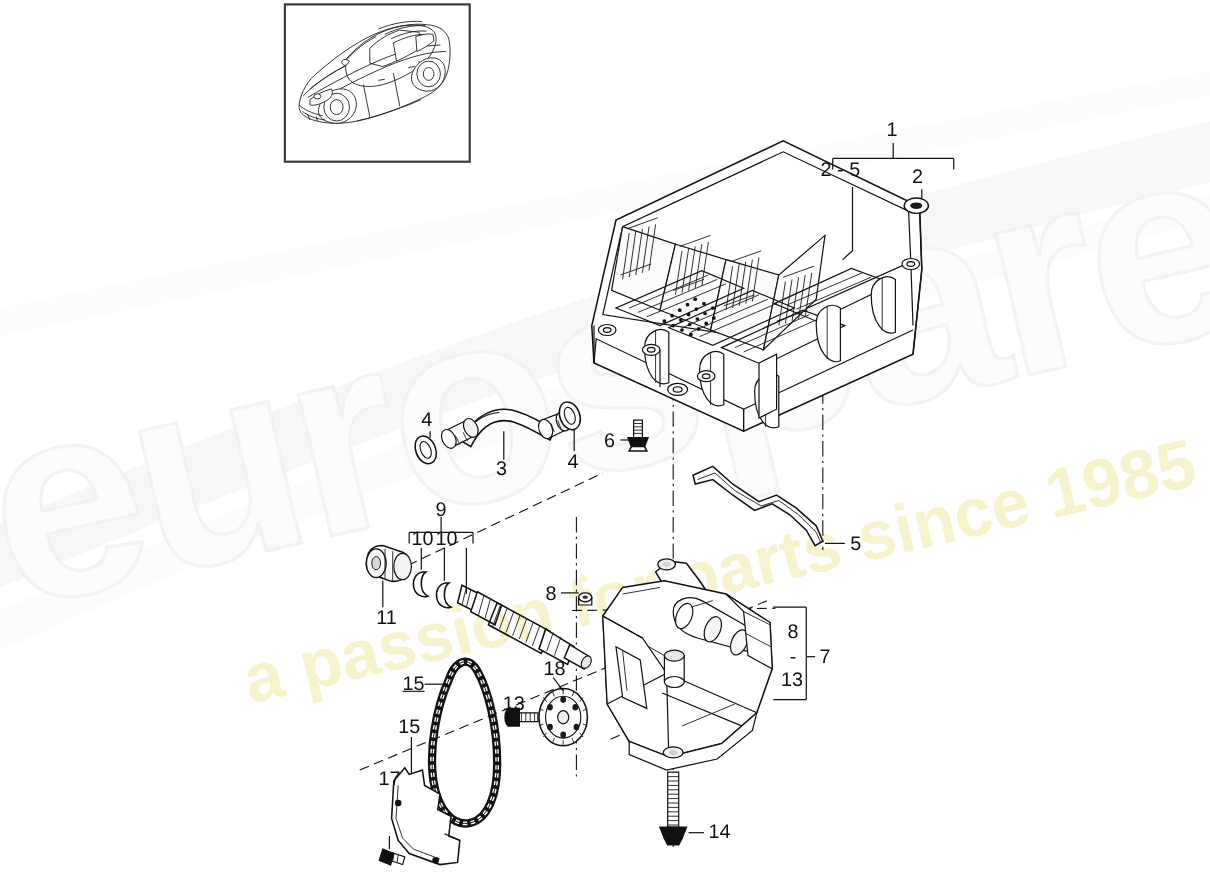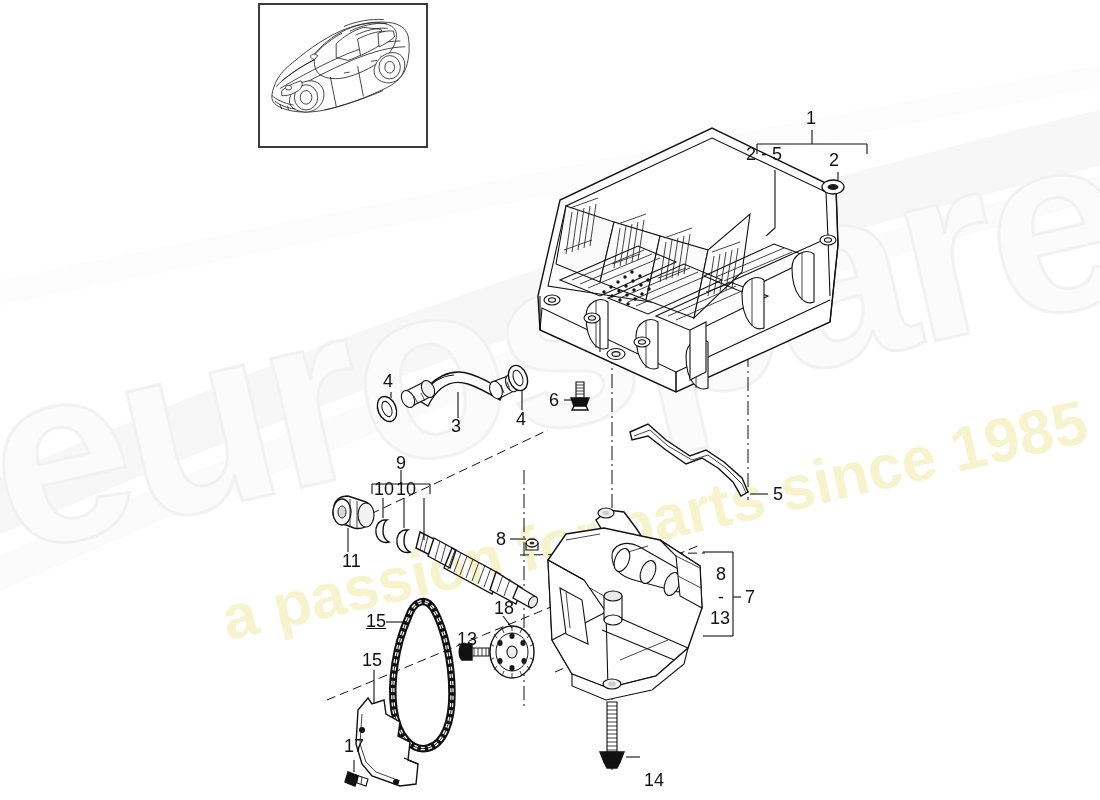--- a/index.html
+++ b/index.html
@@ -602,21 +602,21 @@
 
   <div class="lbl big" style="left:374px;top:481px;">10</div>
   <div class="lbl big" style="left:396px;top:481px;">10</div>
 
   <div class="lbl big" style="left:342px;top:553px;">11</div>
 
   <div class="lbl big" style="left:494px;top:600px;">18</div>
 
   <div class="lbl big" style="left:457px;top:631px;">13</div>
 
-  <div class="lbl big" style="left:644px;top:748px;margin-top:24px;">14</div>
+  <div class="lbl big" style="left:644px;top:748px;">14</div>
 
   <div class="lbl big" style="left:366px;top:613px;text-decoration:underline;">15</div>
 
   <div class="lbl big" style="left:362px;top:652px;">15</div>
 
-  <div class="lbl big" style="left:344px;top:738px;">17</div>
+  <div class="lbl big" style="left:344px;top:700px;">17</div>
 
 </div>
 
 </body></html>

